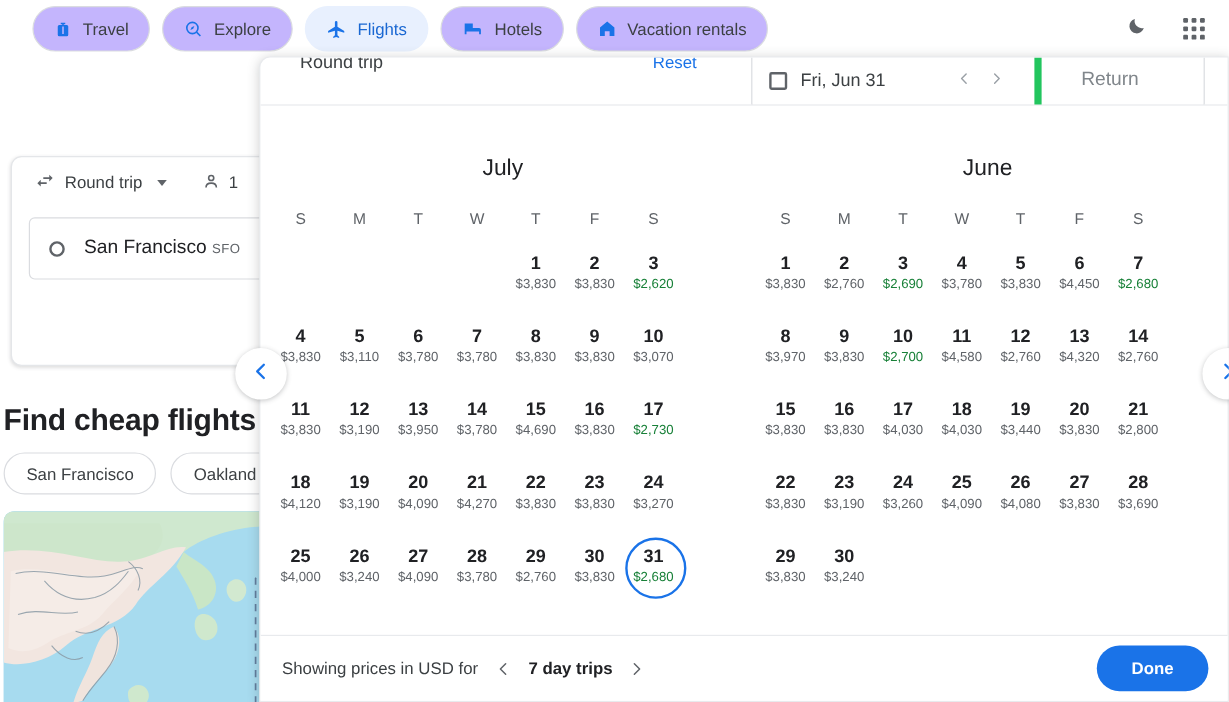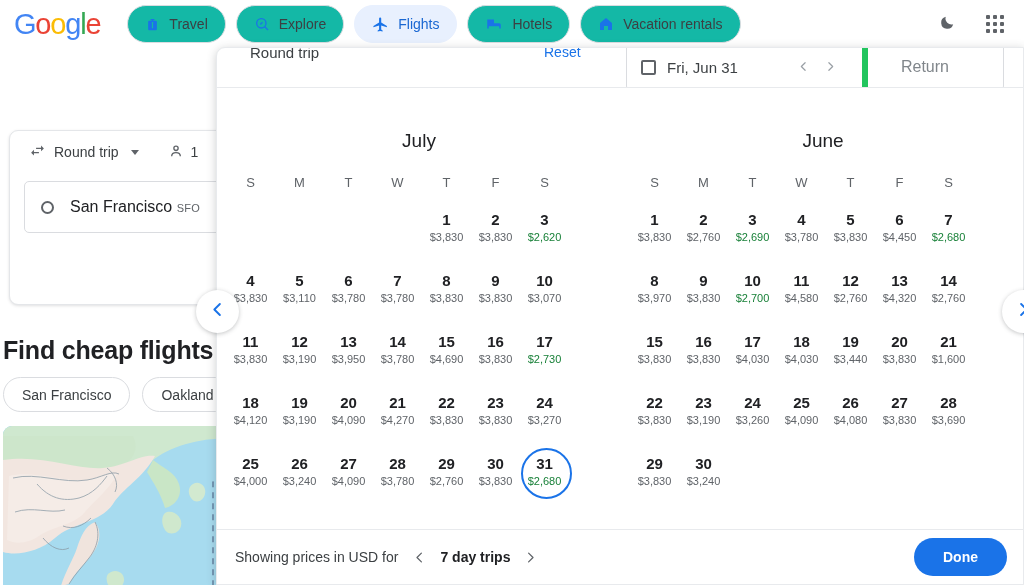--- a/index.html
+++ b/index.html
@@ -20,21 +20,21 @@
   .glogo { margin-left:14px; font-size:29px; letter-spacing:-1.2px;
            font-family:"Liberation Sans", sans-serif; line-height:1; user-select:none;}
   .glogo span { font-weight:400; }
   .c-b{color:#4285F4}.c-r{color:#EA4335}.c-y{color:#FBBC05}.c-g{color:#34A853}
 
   .navpills { display:flex; align-items:center; gap:10px; margin-left:27px; }
   .pill {
     display:flex; align-items:center; gap:9px;
     height:38px; padding:0 17px;
     border:1px solid #dadce0; border-radius:19px;
-    background:#14b8a6; color:#3c4043; font-size:14px; white-space:nowrap;
+    background:#c4b5fd; color:#3c4043; font-size:14px; white-space:nowrap;
     cursor:pointer;
   }
   .pill.active { background:#e8f0fe; border-color:#e8f0fe; color:#1967d2; }
   .pill .ic { display:flex; align-items:center; }
   .pill svg { display:block; }
 
   .topright { position:absolute; right:14px; top:0; height:48px;
               display:flex; align-items:center; gap:18px; }
   .iconbtn { width:30px; height:30px; display:flex; align-items:center;
              justify-content:center; cursor:pointer; border-radius:50%; }
@@ -213,21 +213,20 @@
           <path d="M40,112 C48,122 58,126 66,122"></path>
           <path d="M104,42 C112,48 116,58 112,66"></path>
         </g>
         <path d="M228,6 C222,20 216,34 218,50 L210,56 L210,164" stroke="#4a5d80" stroke-width="1.4" stroke-dasharray="6 5" fill="none" opacity="0.75"></path>
         <path d="M0,160 L248,160" stroke="#4a5d80" stroke-width="1.4" stroke-dasharray="6 5" fill="none" opacity="0.75"></path>
       </svg>
     </div>
   </div>
 
   <div class="topbar">
-    <div class="glogo"><span class="c-b">G</span><span class="c-r">o</span><span class="c-y">o</span><span class="c-b">g</span><span class="c-g">l</span><span class="c-r">e</span></div>
 
     <div class="navpills">
       <div class="pill">
         <span class="ic">
           <svg width="15" height="15" viewBox="0 0 24 24" fill="#1a73e8">
               <path d="M9 3h6v2h-2v1h4a2 2 0 0 1 2 2v11a2 2 0 0 1-2 2H7a2 2 0 0 1-2-2V8a2 2 0 0 1 2-2h4V5H9V3zm2 5v10h2V8h-2z"></path>
             </svg>
         </span>
         <span>Travel</span>
       </div>
@@ -584,21 +583,21 @@
                 <div class="daycell">
                   <div class="dnum">19</div>
                   <div class="dprice">$3,440</div>
                 </div>
                 <div class="daycell">
                   <div class="dnum">20</div>
                   <div class="dprice">$3,830</div>
                 </div>
                 <div class="daycell">
                   <div class="dnum">21</div>
-                  <div class="dprice">$1,600</div>
+                  <div class="dprice">$2,800</div>
                 </div>
               </div>
               <div class="day-row">
                 <div class="daycell">
                   <div class="dnum">22</div>
                   <div class="dprice">$3,830</div>
                 </div>
                 <div class="daycell">
                   <div class="dnum">23</div>
                   <div class="dprice">$3,190</div>

